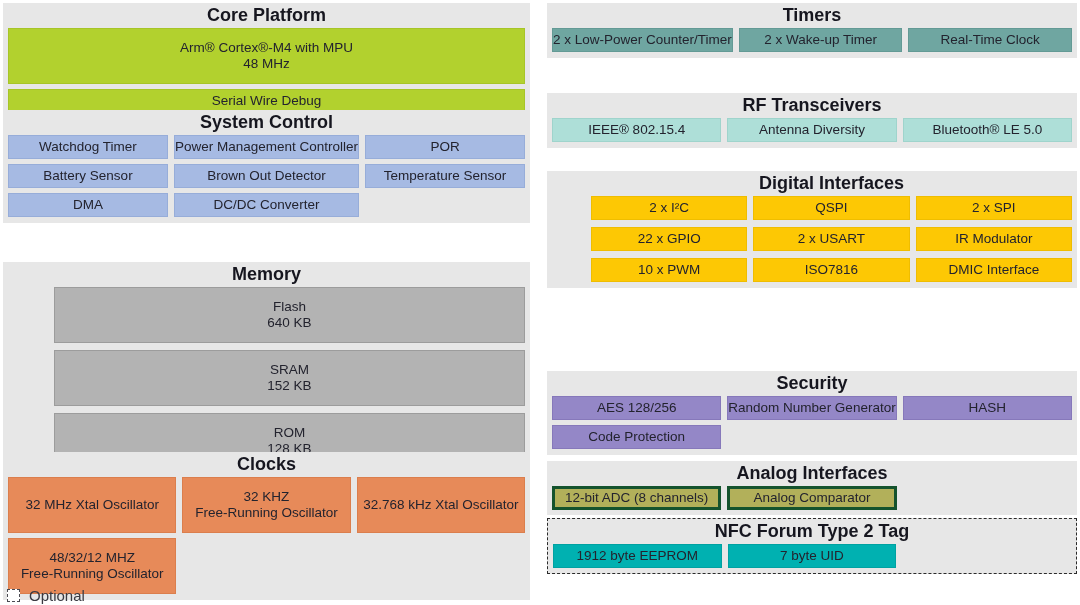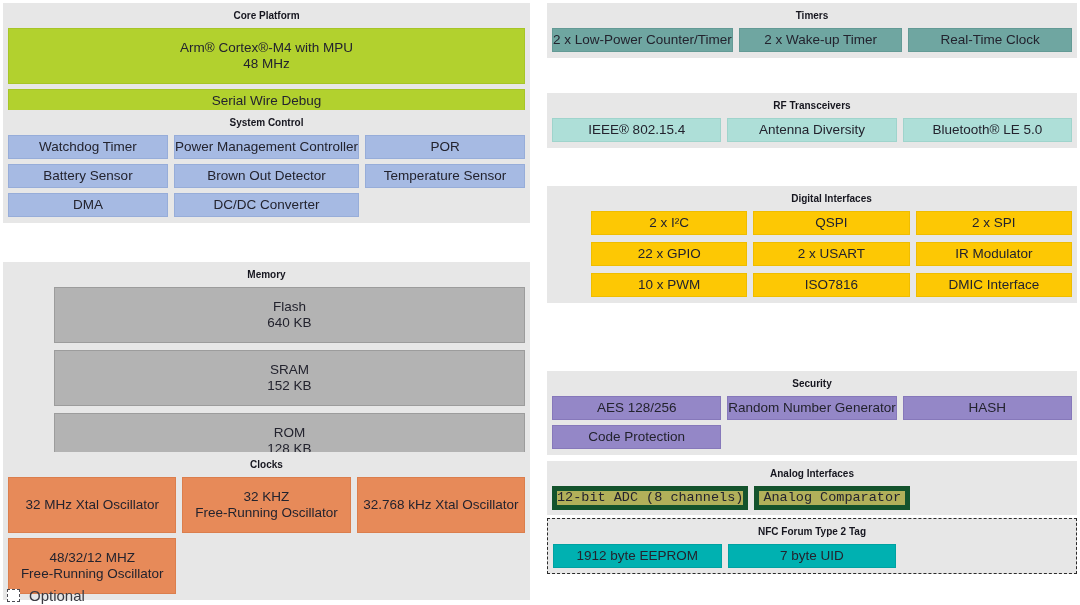--- a/index.html
+++ b/index.html
@@ -5,53 +5,53 @@
   html,body{margin:0;padding:0;}
   body{
     width:1080px;height:605px;background:#ffffff;position:relative;
     font-family:"Liberation Sans", sans-serif;overflow:hidden;
   }
   .panel{
     position:absolute;background:var(--panel_bg);box-sizing:border-box;
     padding:4px 5px 6px 5px;
   }
   .panel-title{
-    text-align:center;font-weight:bold;font-size:10px;line-height:17px;
+    text-align:center;font-weight:bold;font-size:18px;line-height:17px;
     color:#16161f;margin-bottom:4px;white-space:nowrap;
   }
   .grid2{display:grid;grid-template-columns:1fr 1fr 1fr;column-gap:6px;row-gap:5px;}
   .grid1{display:grid;grid-template-columns:1fr;row-gap:5px;}
   .rowgap7{row-gap:7px;}
   .block{
     display:flex;flex-direction:column;align-items:center;justify-content:center;
     font-size:13.5px;line-height:16px;color:#23232e;text-align:center;
     height:24px;box-sizing:border-box;white-space:nowrap;
   }
   .tall{height:56px;}
   
   .c-green  {background:var(--core_green);   border:1px solid #a7c527;}
   .c-blue   {background:var(--system_blue);  border:1px solid #97add9;}
   .c-gray   {background:var(--memory_gray);  border:1px solid #9c9c9c;margin-left:46px;}
   .c-orange {background:var(--clocks_orange);border:1px solid #db7e4d;}
   .c-teal   {background:var(--timers_teal);  border:1px solid #639a95;}
   .c-aqua   {background:var(--rf_aqua);      border:1px solid #9fd4cc;}
   .c-yellow {background:var(--digital_yellow);border:1px solid #efbd00;}
   .c-purple {background:var(--security_purple);border:1px solid #8678ba;}
-  .c-olive  {background:var(--analog_olive); border:5px solid #14532d;font-family:Liberation Mono, monospace;}
+  .c-olive  {background:var(--analog_olive); border:3px solid #14532d;}
   .c-nfc    {background:var(--nfc_teal);     border:1px solid #00a2a2;}
   
   .left-col {left:3px;width:527px;}
   .right-col{left:547px;width:530px;}
   #sec-core    {top:3px;}
   #sec-system  {top:110px;}
   #sec-memory  {top:262px;}
   #sec-clocks  {top:452px;}
   #sec-timers  {top:3px;}
   #sec-rf      {top:93px;}
-  #sec-digital {top:186px;padding-left:44px;}
+  #sec-digital {top:171px;padding-left:44px;}
   #sec-security{top:371px;}
   #sec-analog  {top:461px;padding-bottom:5px;}
   #sec-nfc     {top:518px;padding-bottom:5px;border:1.5px dashed #2b2b2b;}
   
   .legend{
     position:absolute;left:7px;top:587px;display:flex;align-items:center;gap:9px;
   }
   .legend-swatch{
     width:11px;height:11px;border:1.2px dashed #4a4a52;background:#ffffff;
   }

